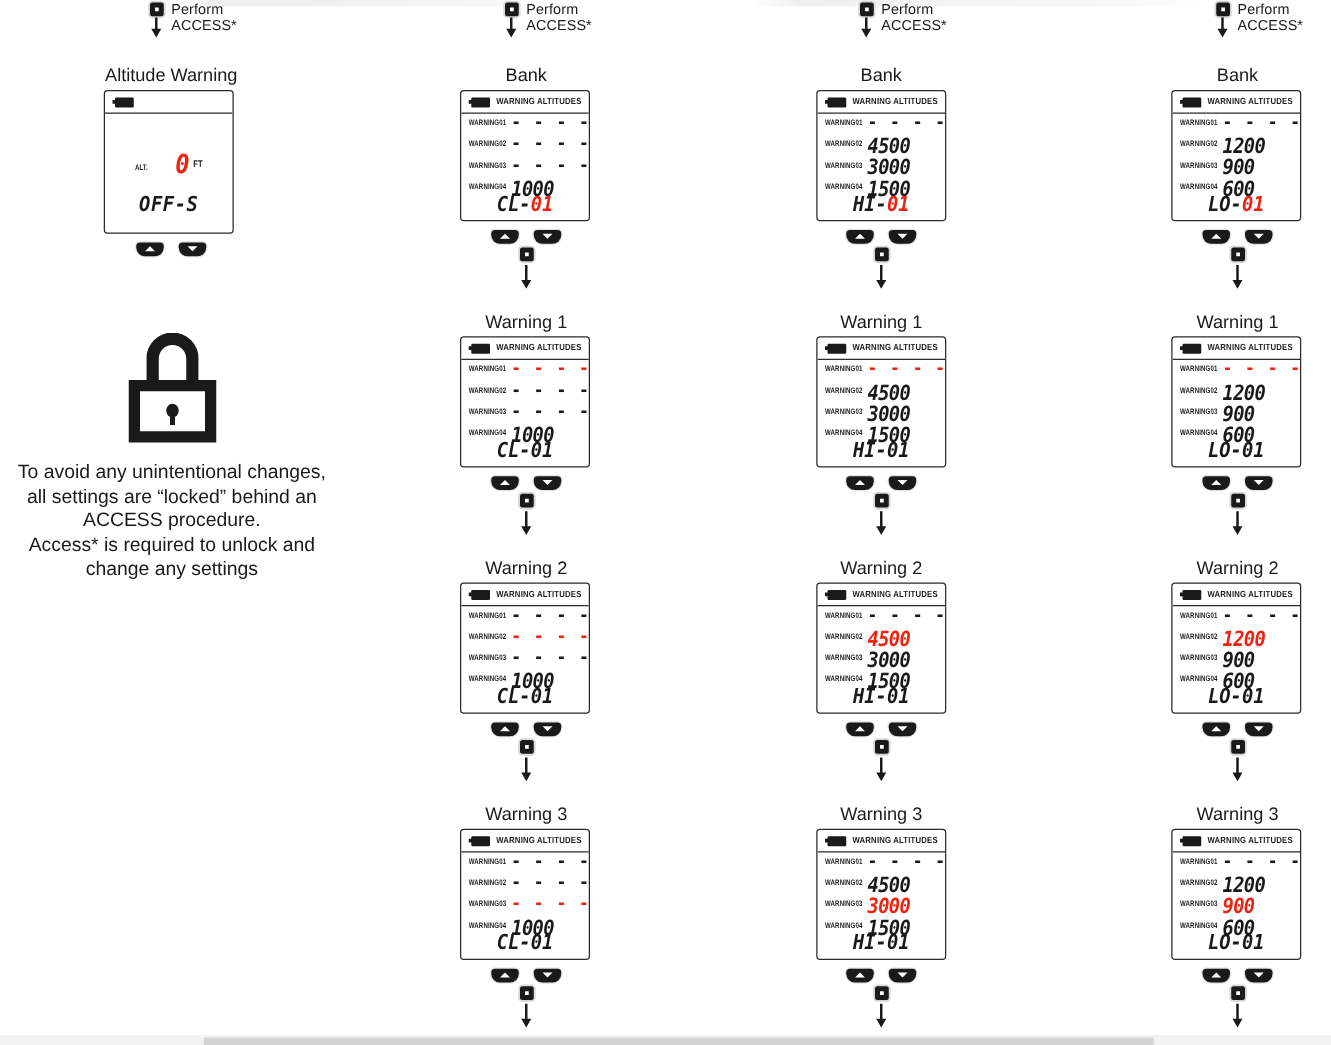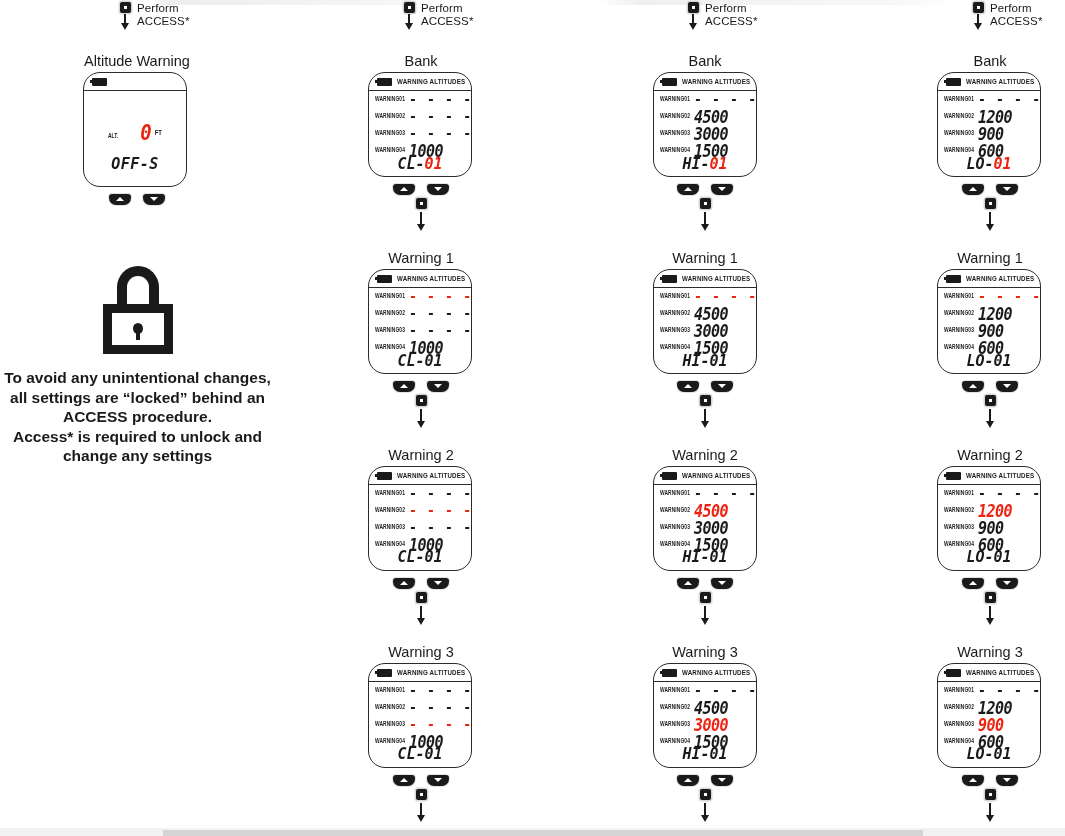--- a/index.html
+++ b/index.html
@@ -49,21 +49,21 @@
     position:absolute;
     font-size:14.5px;
     text-align:center;
     white-space:nowrap;
   }
 
   
   .device{
     position:absolute;
     border:1.6px solid #2b2b2b;
-    border-radius:17px;
+    border-radius:3px;
     background:#ffffff;
     box-sizing:border-box;
     overflow:hidden;
   }
   .dev-head{
     height:18px;
     border-bottom:1.8px solid #2b2b2b;
     display:flex;align-items:center;
     padding-left:6px;
     gap:5px;
@@ -175,21 +175,20 @@
   }
   .keys .sq-btn{margin-top:3px;}
   .keys .dn-arrow{margin-top:3px;height:20px;}
   .keys .dn-arrow::before{height:13px;}
   .keys .dn-arrow::after{top:12px;}
 
   
   .lock-wrap{
     position:absolute;
     text-align:center;
-    font-weight:bold;
   }
   .lock{
     width:70px;height:88px;position:relative;margin:0 auto;
   }
   .shackle{
     position:absolute;left:14px;top:0;width:42px;height:44px;
     border:10px solid #1a1a1a;border-bottom:none;
     border-radius:22px 22px 0 0;
     box-sizing:border-box;
   }

